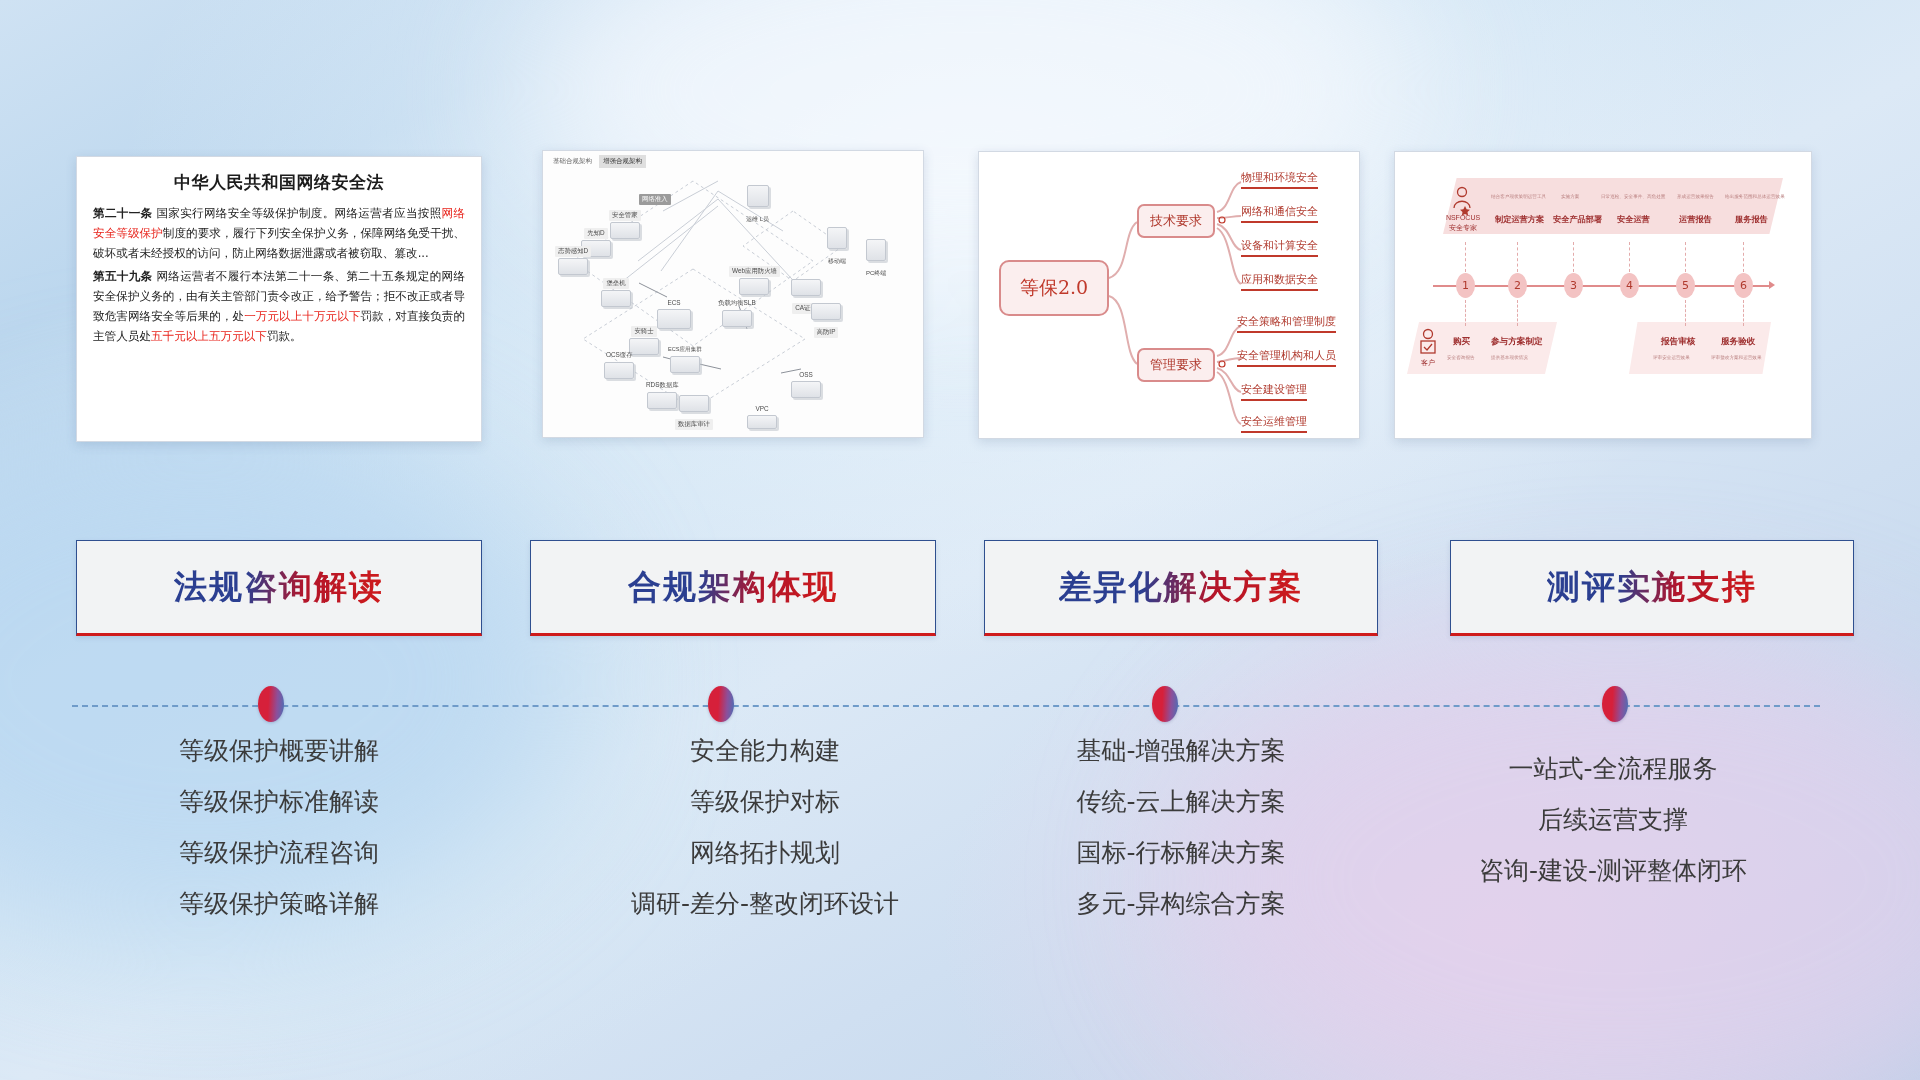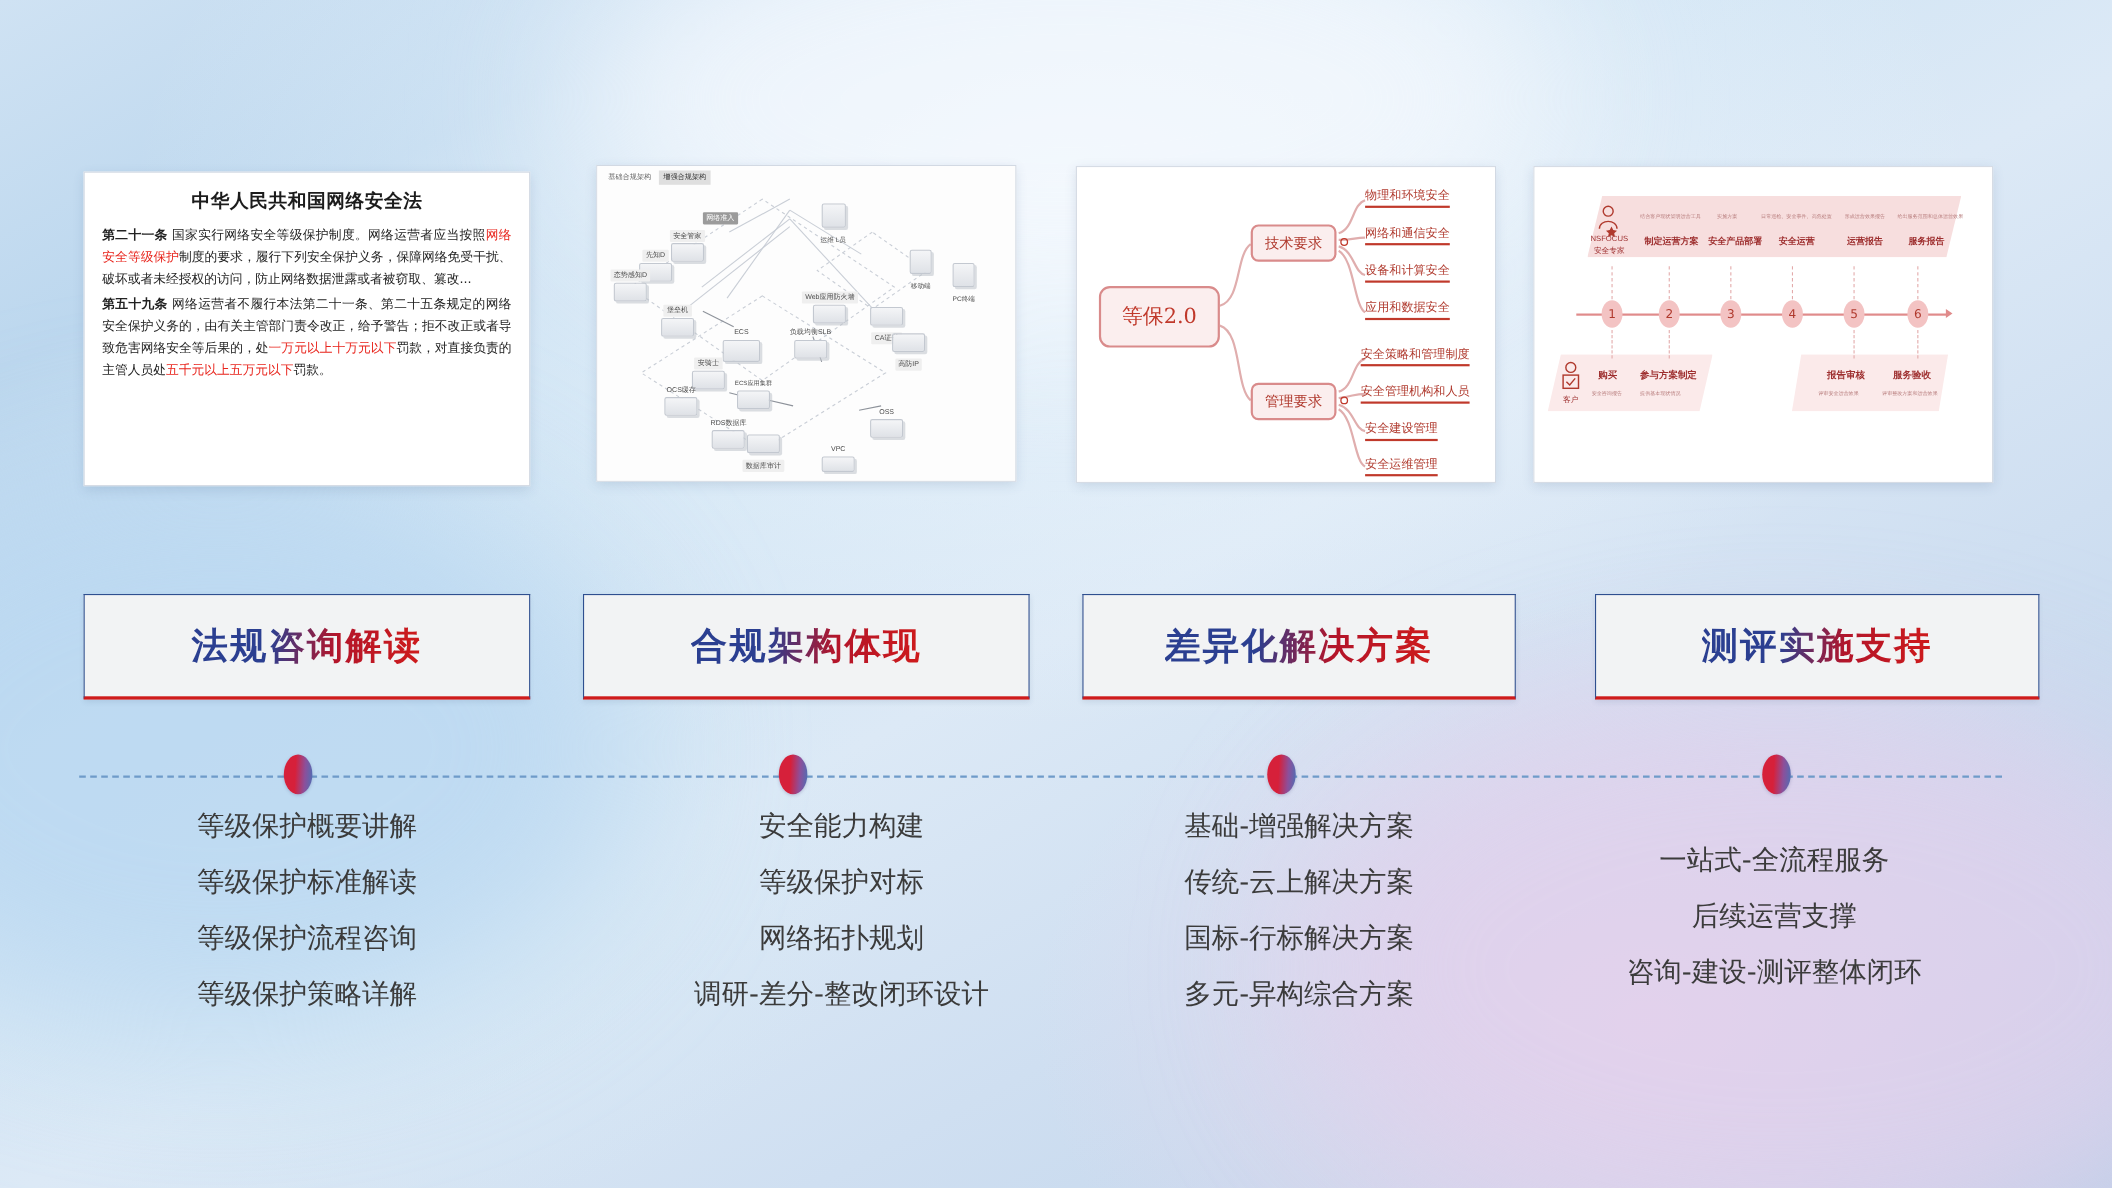--- a/index.html
+++ b/index.html
@@ -158,21 +158,21 @@
   .lists{ position:absolute; left:0; top:738px; width:1920px; height:230px; }
   .col{ position:absolute; top:0; text-align:center; }
   .col .li{
     font-size:25px; color:#3b3b3b; line-height:1.0;
     margin-bottom:26px; white-space:nowrap;
     font-family:"DejaVu Sans",sans-serif;
   }
   .col-1{ left:76px;   width:406px; }
   .col-2{ left:562px;  width:406px; }
   .col-3{ left:984px;  width:394px; }
-  .col-4{ left:1414px; width:398px; top:31px; }
+  .col-4{ left:1414px; width:398px; top:18px; }
 </style>
 </head>
 <body>
 
 <div class="bg-blob blob-a"></div>
 <div class="bg-blob blob-b"></div>
 <div class="bg-blob blob-c"></div>
 
 <div class="cards">
 

